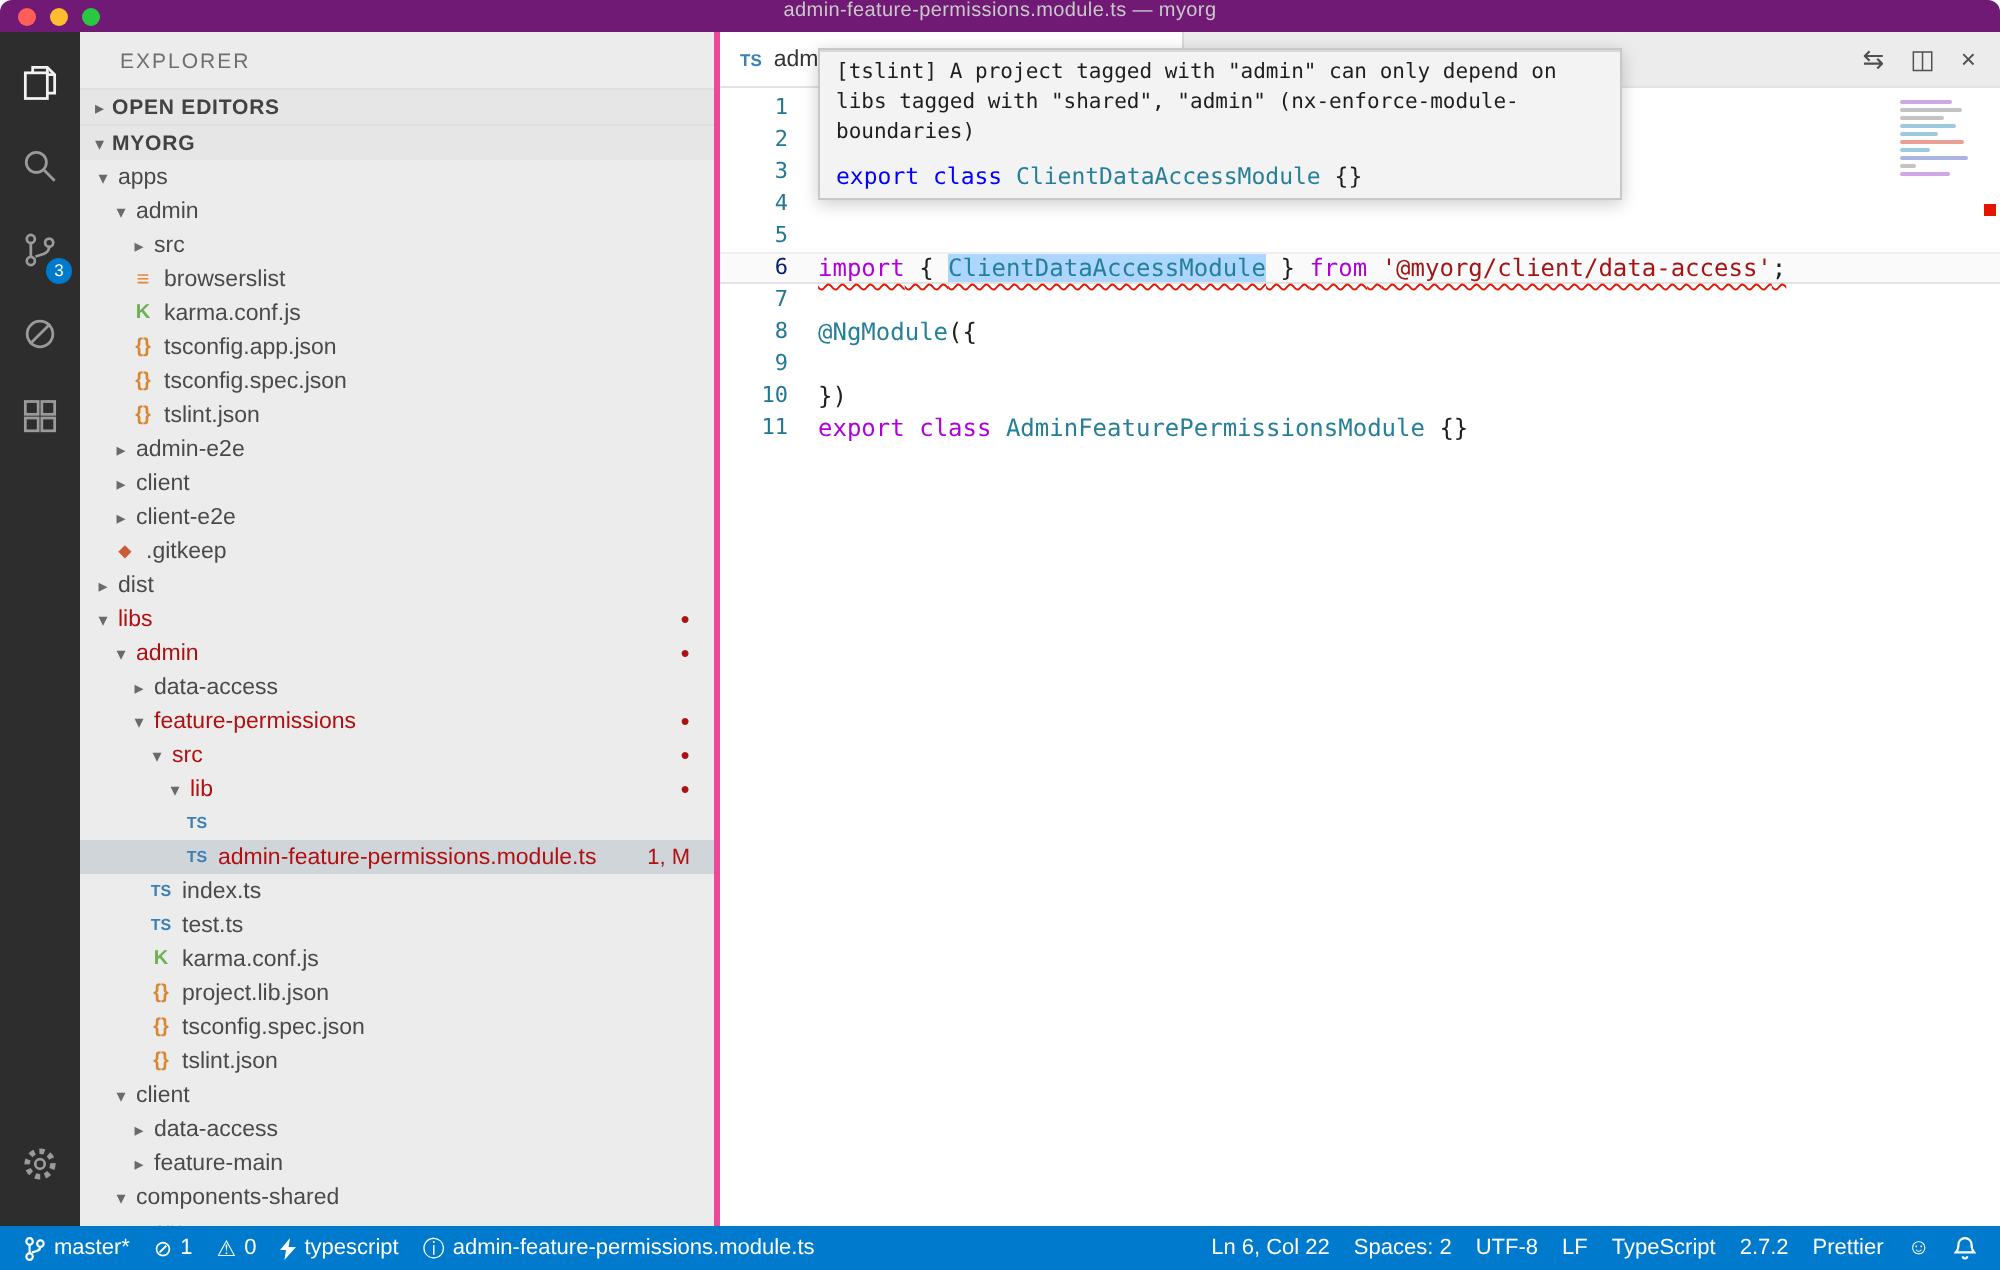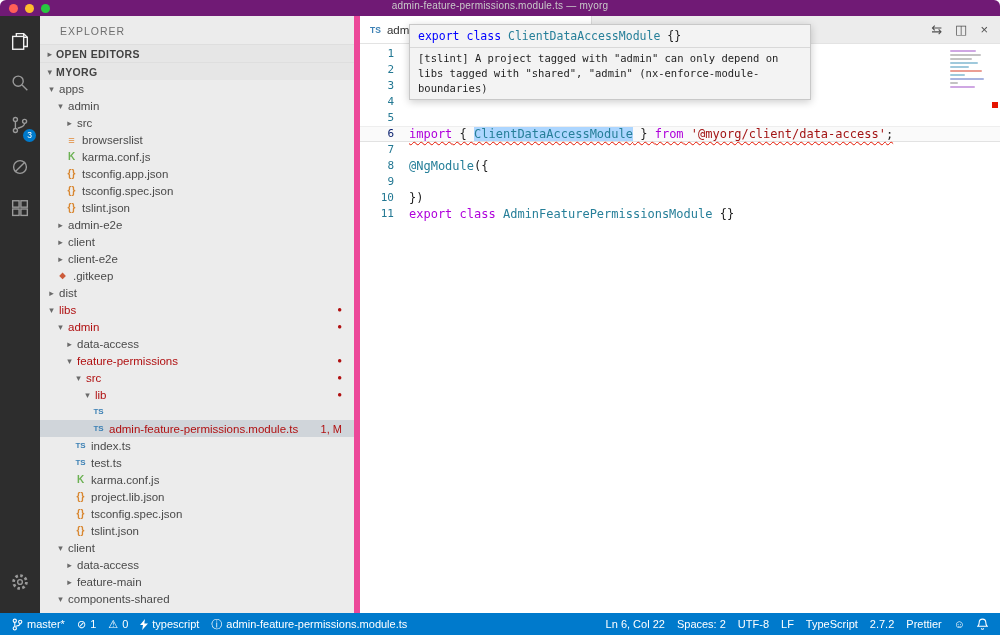--- a/index.html
+++ b/index.html
@@ -18,21 +18,21 @@
 
   
   .activitybar{width:40px;background:#2d2d2d;display:flex;flex-direction:column;align-items:center;padding-top:4px;flex:none}
   .act{width:40px;height:42px;display:flex;align-items:center;justify-content:center;position:relative;cursor:pointer}
   .act svg{stroke:#9a9a9a;fill:none;stroke-width:1.5}
   .act.active svg{stroke:#f2f2f2}
   .act .abadge{position:absolute;right:4px;bottom:4px;background:#007acc;color:#fff;font-size:8.5px;width:13px;height:13px;line-height:13px;border-radius:50%;text-align:center}
   .act.settings{margin-top:auto;margin-bottom:10px}
 
   
-  .sidebar{width:320px;background:#ececec;border-right:6px solid #ec4899;display:flex;flex-direction:column;min-height:0;flex:none}
+  .sidebar{width:320px;background:#ececec;border-right:3px solid #ec4899;display:flex;flex-direction:column;min-height:0;flex:none}
   .sb-title{padding:9px 0 7px 20px;font-size:10.5px;color:#6f6f6f;letter-spacing:1px}
   .section{height:18px;display:flex;align-items:center;background:#e6e6e6;border-top:1px solid #dedede;font-size:10.5px;font-weight:bold;color:#424242;letter-spacing:.4px;padding-left:4px;cursor:pointer}
   .section .chev{width:12px;font-size:9px;color:#666;text-align:center;font-weight:normal}
   .tree{flex:1;overflow:hidden;font-size:11.5px;color:#4a4a4a}
   .row{height:17px;display:flex;align-items:center;white-space:nowrap;padding-right:12px;cursor:pointer}
   .row .chev{width:11px;font-size:9px;color:#6a6a6a;text-align:center;flex:none;margin-right:2px}
   .row .ficon{width:15px;flex:none;text-align:center;font-weight:bold;margin-right:3px}
   .c-ts{color:#3c80b4;font-size:8px}
   .c-json{color:#d8862f;font-size:10px}
   .c-karma{color:#6cb153;font-size:10px}
@@ -370,22 +370,22 @@
           <i></i>
           <i></i>
           <i></i>
           <i></i>
           <i></i>
       </div>
       <div class="ov-red"></div>
 
       <div class="hover">
         <div>
+            <div class="hrow hsep hwrap">[tslint] A project tagged with "admin" can only depend on libs tagged with "shared", "admin" (nx-enforce-module-boundaries)</div>
             <div class="hrow"><span class="tk-pkw">export </span><span class="tk-pkw">class </span><span class="tk-type">ClientDataAccessModule</span><span class="tk-pl"> {}</span></div>
-            <div class="hrow hsep hwrap">[tslint] A project tagged with "admin" can only depend on libs tagged with "shared", "admin" (nx-enforce-module-boundaries)</div>
           </div>
       </div>
     </div>
   </div>
 
   <div class="statusbar">
     <div style="display:flex;height:100%">
         <div class="sb-item">
           <span class="gi">
             <svg width="11" height="13" viewBox="0 0 10 12" fill="none" stroke="#fff" stroke-width="1">

